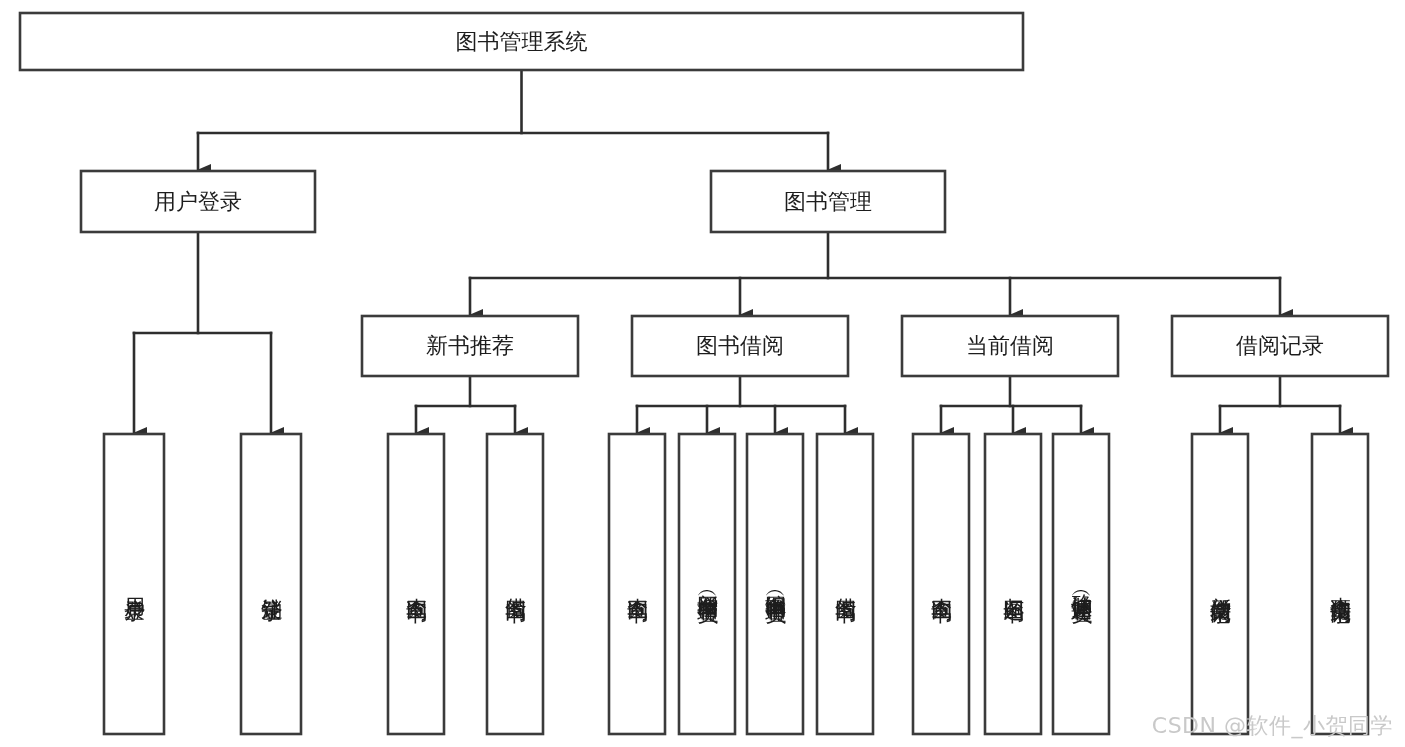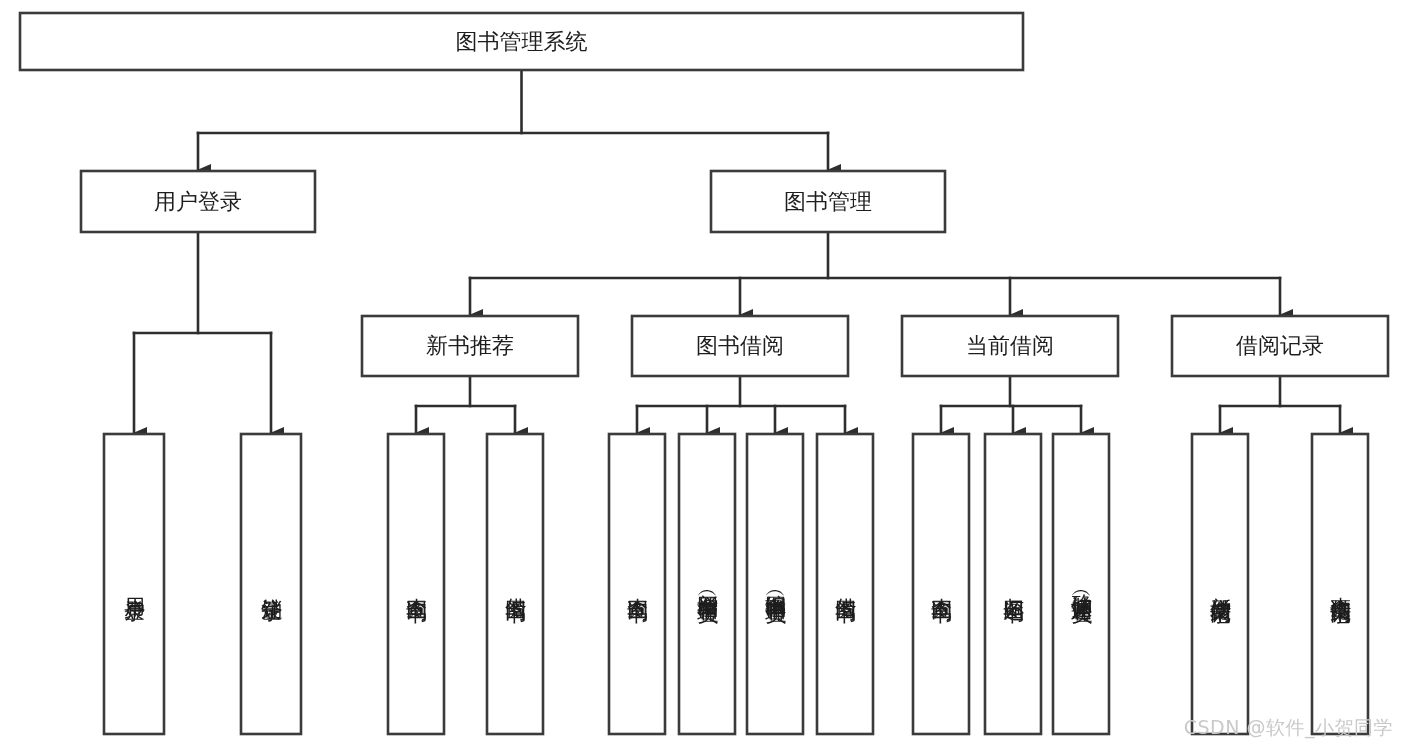--- a/index.html
+++ b/index.html
@@ -68,21 +68,21 @@
     letter-spacing: 1.5px;
     color: #1d1d1d;
     white-space: nowrap;
     text-align: center;
   }
   .watermark {
     position: absolute;
     right: 12px;
     bottom: 6px;
     font-family: "DejaVu Sans", "Liberation Sans", sans-serif;
-    font-size: 19px;
+    font-size: 22px;
     color: #c9c9c9;
     letter-spacing: 0.5px;
     user-select: none;
   }
 </style>
 </head>
 <body>
 
 <div id="diagram-root">
 

